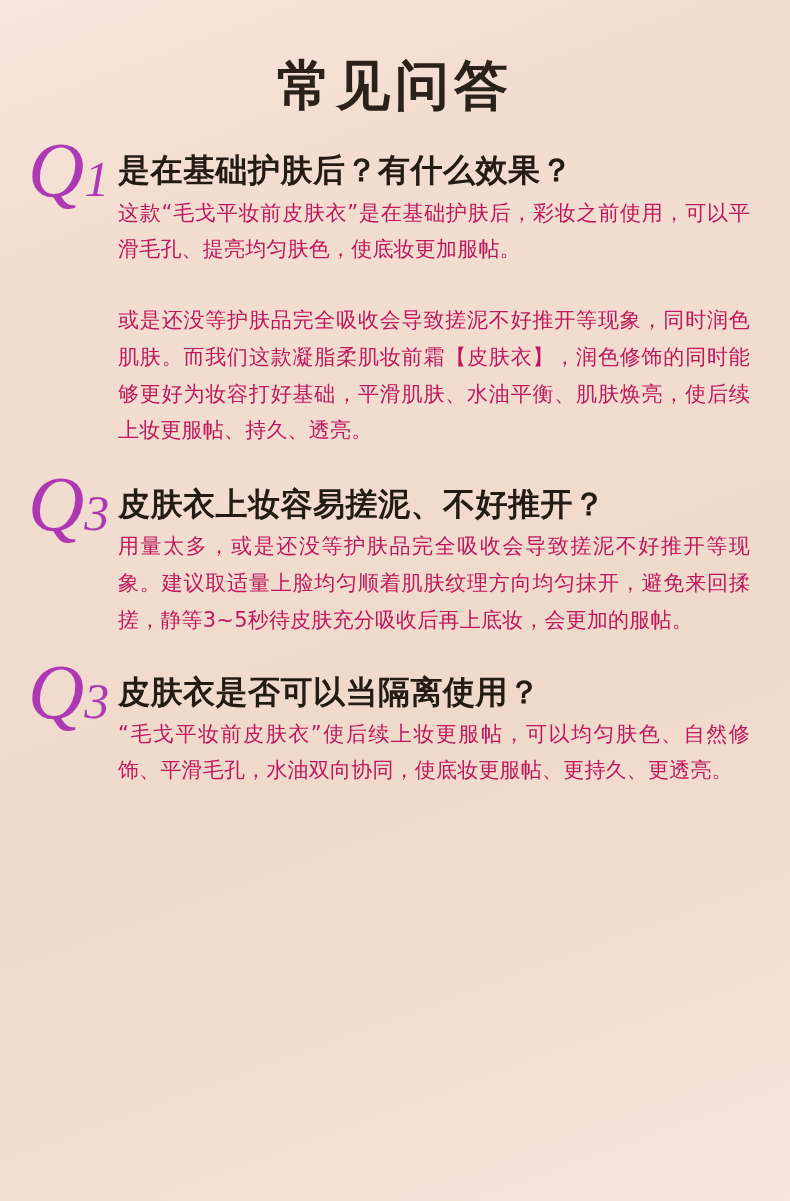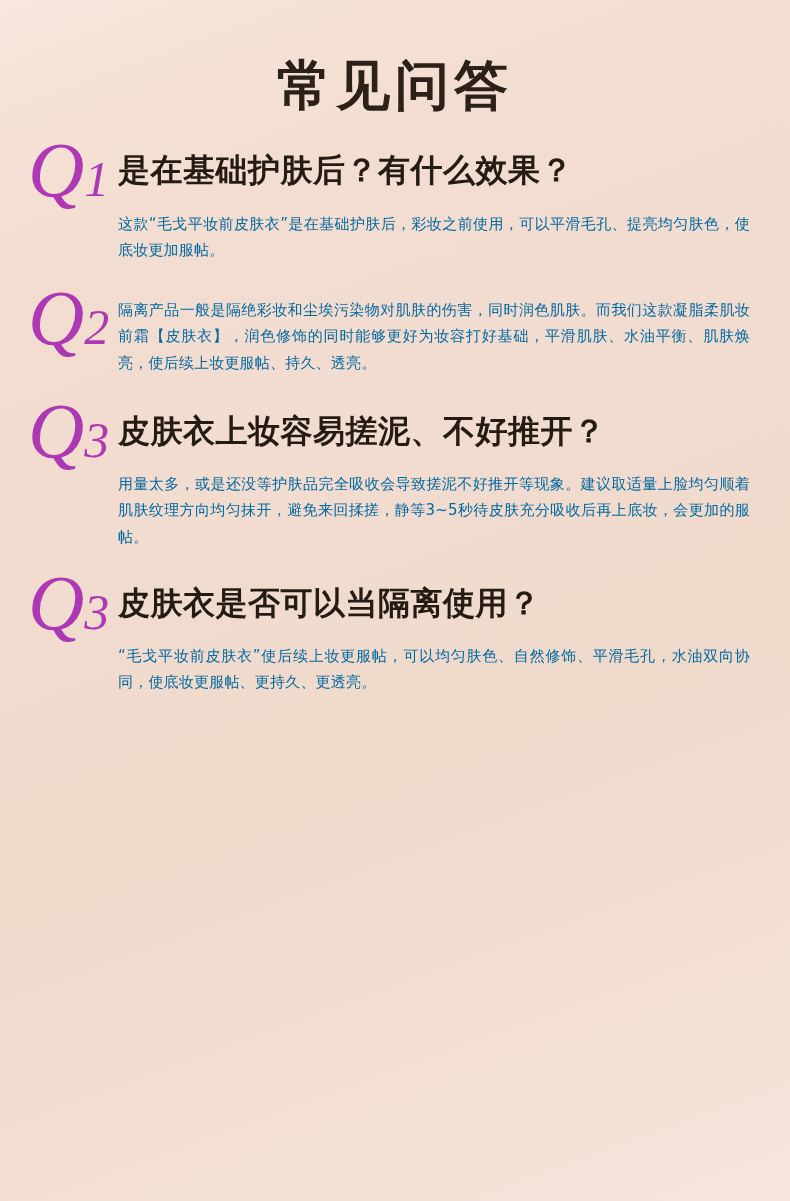--- a/index.html
+++ b/index.html
@@ -59,24 +59,24 @@
   }
   .q-text {
     font-family: "DejaVu Sans", "Liberation Sans", sans-serif;
     font-size: 32px;
     font-weight: 600;
     color: #241b13;
     line-height: 1.35;
     letter-spacing: 0.5px;
   }
   .a-text {
-    margin-top: 18px;
+    margin-top: 2px;
     font-family: "DejaVu Sans", "Liberation Sans", sans-serif;
-    font-size: 15px;
-    color: #0369a1;
+    font-size: 21px;
+    color: #be185d;
     line-height: 1.75;
     letter-spacing: 0.2px;
     padding-right: 18px;
     text-align: justify;
   }
   .qa-item.item-1 { margin-top: 28px; }
   .qa-item.item-2 { margin-top: 34px; }
   .qa-item.item-3 { margin-top: 34px; }
   .qa-item.item-4 { margin-top: 32px; }
 </style>
@@ -91,23 +91,22 @@
 
     <div class="qa-item item-1">
       <div class="qmark"><span>Q</span><span class="num">1</span></div>
       <div class="q-body">
         <div class="q-text">是在基础护肤后？有什么效果？</div>
         <div class="a-text">这款“毛戈平妆前皮肤衣”是在基础护肤后，彩妆之前使用，可以平滑毛孔、提亮均匀肤色，使底妆更加服帖。</div>
       </div>
     </div>
 
     <div class="qa-item item-2">
-      <div class="qmark"><span>Q</span><span class="num">2</span></div>
       <div class="q-body">
-        <div class="a-text">隔离产品一般是隔绝彩妆和尘埃污染物对肌肤的伤害，同时润色肌肤。而我们这款凝脂柔肌妆前霜【皮肤衣】，润色修饰的同时能够更好为妆容打好基础，平滑肌肤、水油平衡、肌肤焕亮，使后续上妆更服帖、持久、透亮。</div>
+        <div class="a-text">或是还没等护肤品完全吸收会导致搓泥不好推开等现象，同时润色肌肤。而我们这款凝脂柔肌妆前霜【皮肤衣】，润色修饰的同时能够更好为妆容打好基础，平滑肌肤、水油平衡、肌肤焕亮，使后续上妆更服帖、持久、透亮。</div>
       </div>
     </div>
 
     <div class="qa-item item-3">
       <div class="qmark"><span>Q</span><span class="num">3</span></div>
       <div class="q-body">
         <div class="q-text">皮肤衣上妆容易搓泥、不好推开？</div>
         <div class="a-text">用量太多，或是还没等护肤品完全吸收会导致搓泥不好推开等现象。建议取适量上脸均匀顺着肌肤纹理方向均匀抹开，避免来回揉搓，静等3~5秒待皮肤充分吸收后再上底妆，会更加的服帖。</div>
       </div>
     </div>

